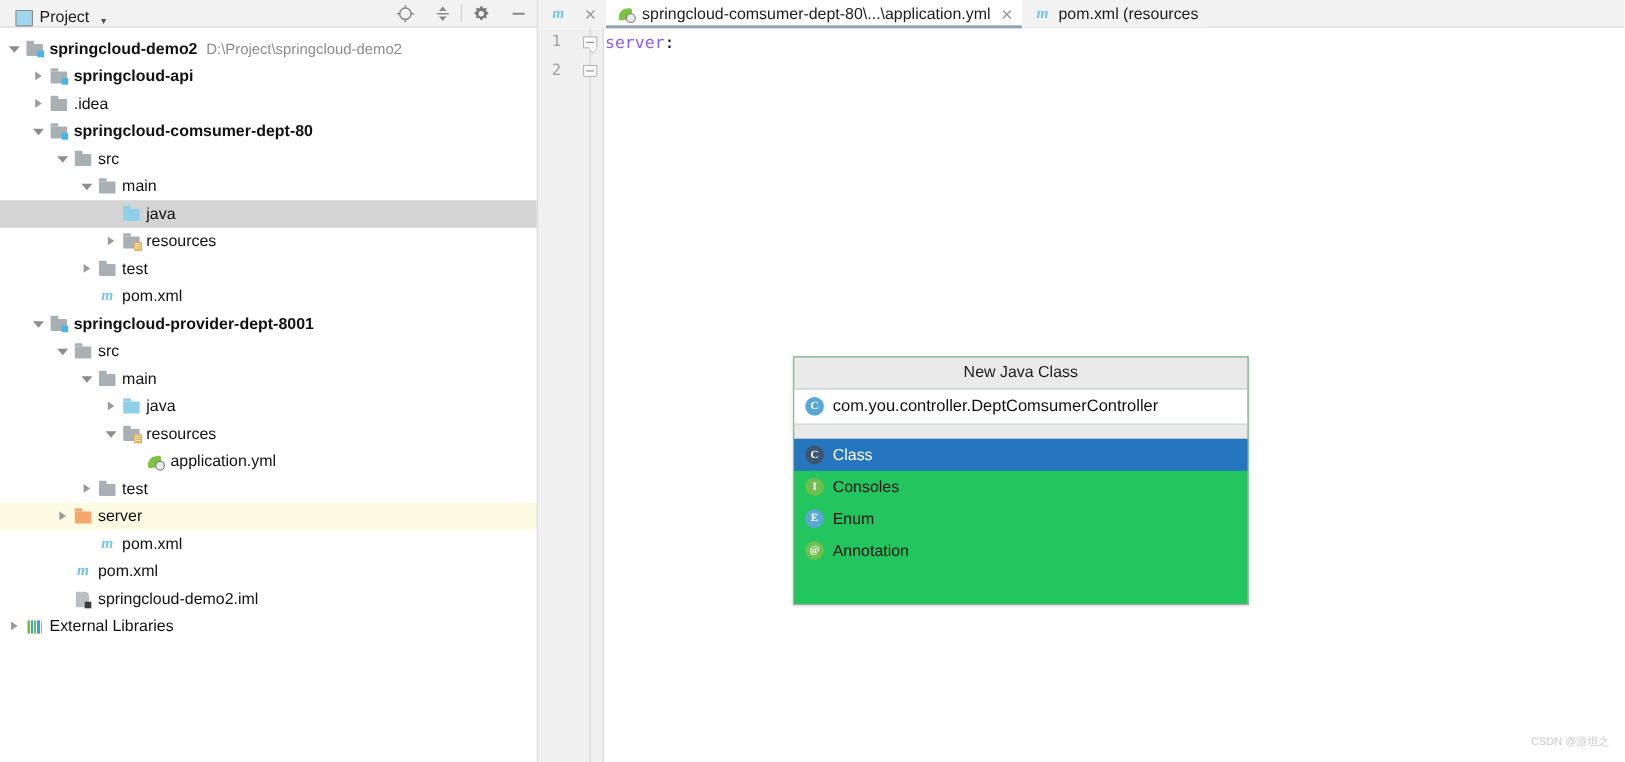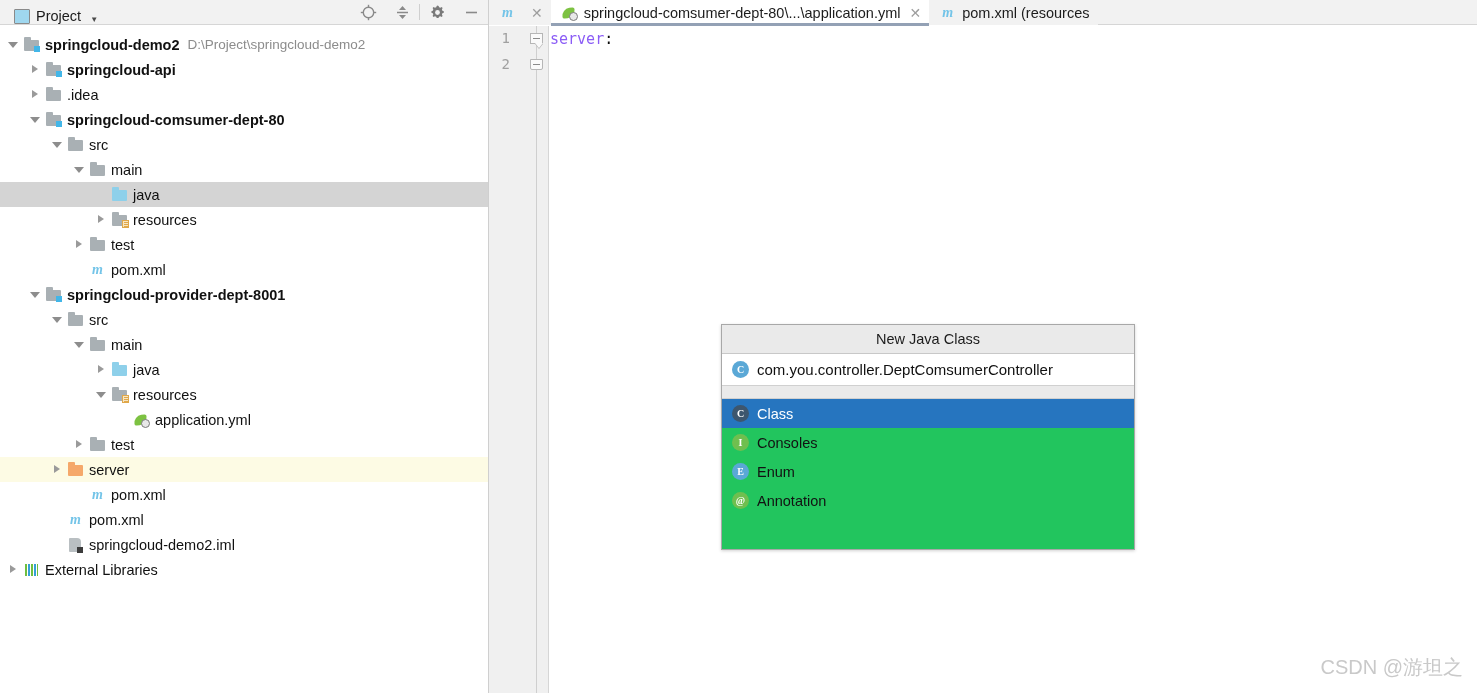--- a/index.html
+++ b/index.html
@@ -142,21 +142,21 @@
   .b-enum  { background:#5aa8d6; }
   .b-anno  { background:#6fbf4f; }
   .b-fx { position:relative; width:17px; height:17px; flex:0 0 17px; }
   .b-fx::before { content:""; position:absolute; left:2px; top:0px; width:11px; height:12px;
            background:#c9cdd1; border-radius:1px 4px 1px 1px; }
   .b-fx::after { content:"J"; position:absolute; left:1px; bottom:-1px; width:8px; height:8px;
            background:#7fcdeb; color:#2a4a5a; font-size:7px; font-weight:bold;
            line-height:8px; text-align:center; }
 
   
-  #watermark { position:absolute; right:14px; bottom:12px; font-size:20px; color:#c9c9c9;
+  #watermark { position:absolute; right:14px; bottom:12px; font-size:10px; color:#c9c9c9;
                font-family:"Liberation Sans", sans-serif; }
 </style>
 </head>
 <body>
 
 <div id="app">
 
   <div id="project-panel">
 
     <div id="project-header">

